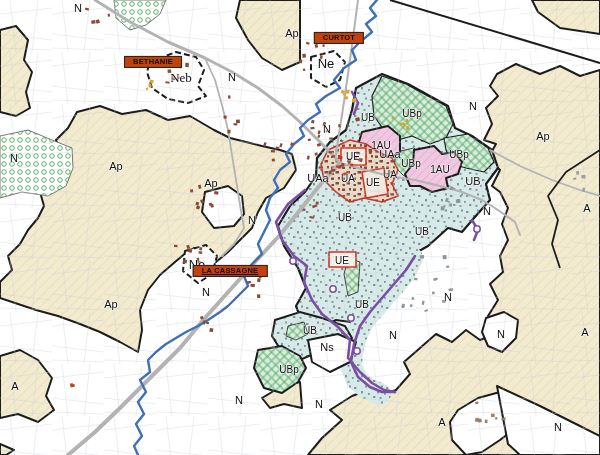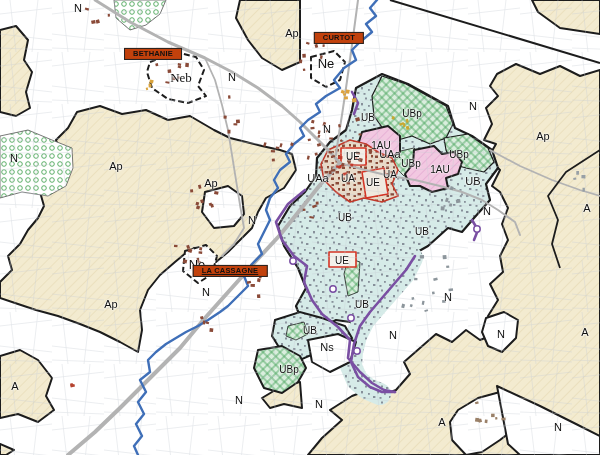--- a/index.html
+++ b/index.html
@@ -346,17 +346,17 @@
       <span class="zl s" style="left: 289px; top: 370px;">UBp</span>
       <span class="zl n" style="left: 448px; top: 297px;">N</span>
       <span class="zl n" style="left: 393px; top: 335px;">N</span>
       <span class="zl n" style="left: 501px; top: 334px;">N</span>
       <span class="zl n" style="left: 585px; top: 332px;">A</span>
       <span class="zl n" style="left: 15px; top: 386px;">A</span>
       <span class="zl n" style="left: 239px; top: 400px;">N</span>
       <span class="zl n" style="left: 319px; top: 404px;">N</span>
       <span class="zl n" style="left: 442px; top: 422px;">A</span>
       <span class="zl n" style="left: 558px; top: 427px;">N</span>
-      <span class="pl" style="left: 153px; top: 54px;">BETHANIE</span>
+      <span class="pl" style="left: 153px; top: 62px;">BETHANIE</span>
       <span class="pl" style="left: 339px; top: 38px;">CURTOT</span>
       <span class="pl" style="left: 230px; top: 271px; text-decoration: underline;">LA CASSAGNE</span>
     </div>
 </div>
 
 </body></html>

